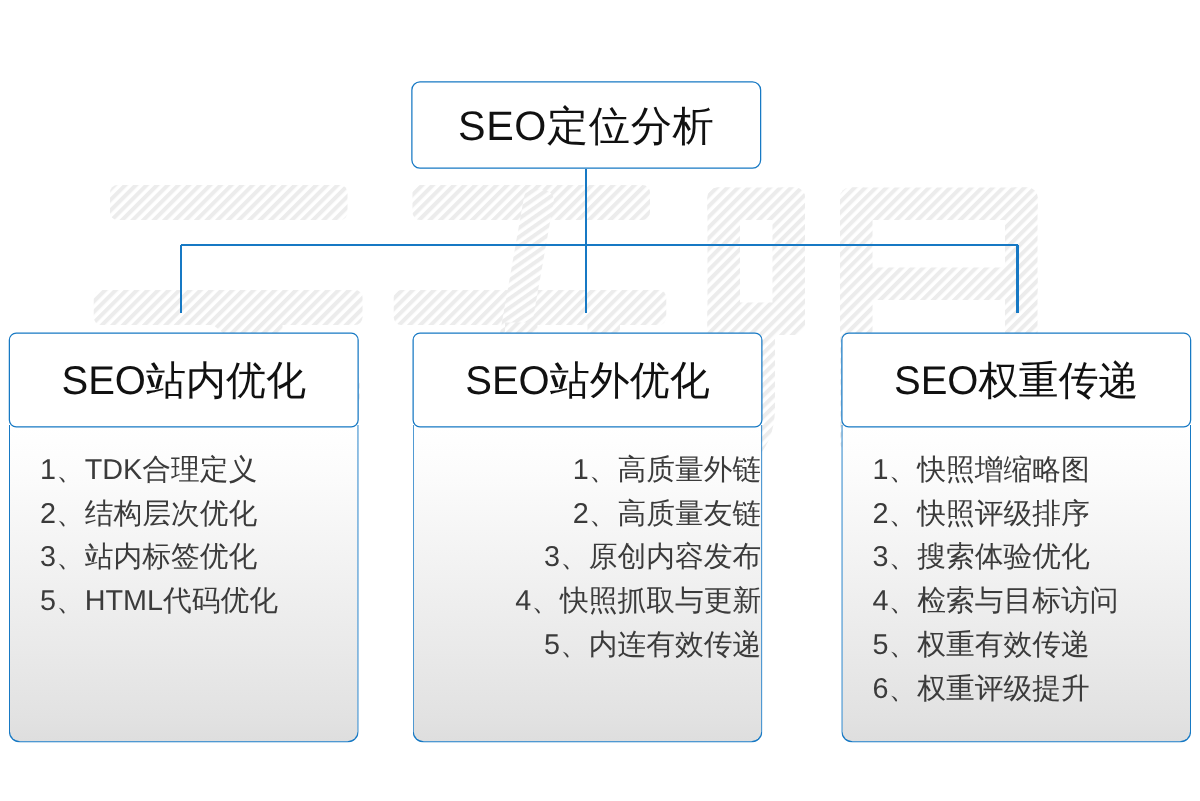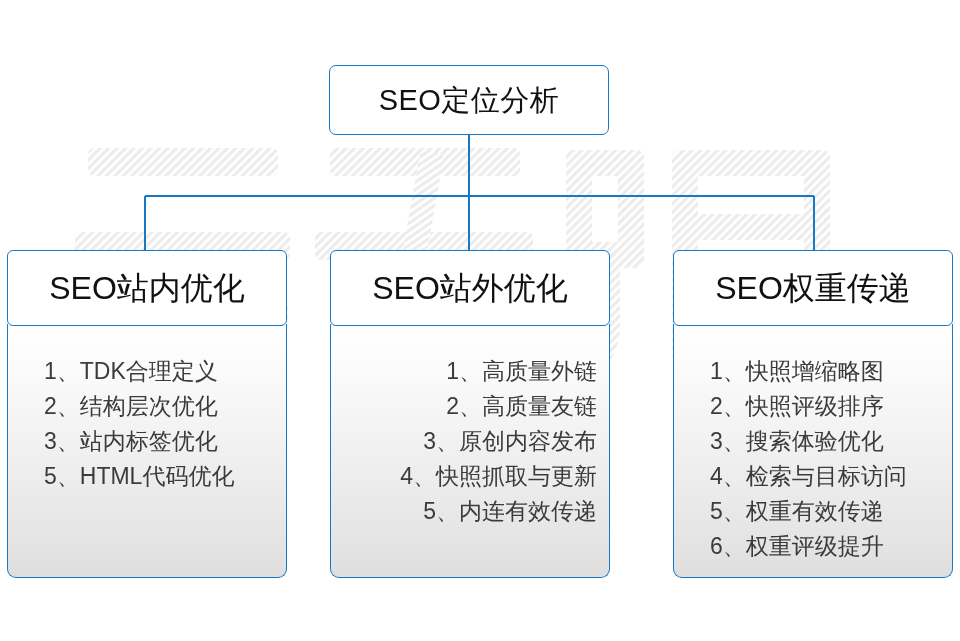--- a/index.html
+++ b/index.html
@@ -48,31 +48,31 @@
     box-sizing: border-box;
     border: 1.6px solid #1779c4;
     border-radius: 7px;
     background: #ffffff;
     display: flex;
     align-items: center;
     justify-content: center;
     z-index: 3;
   }
   .root-box .root-label {
-    font-size: 29px;
+    font-size: 33px;
     color: #111111;
     letter-spacing: 0.5px;
     line-height: 1;
     white-space: nowrap;
   }
 
   
   .column {
     position: absolute;
-    top: 250px;
+    top: 266px;
     width: 280px;
     z-index: 3;
   }
   .col-1 { left: 7px; }
   .col-2 { left: 330px; text-align: right; }
   .col-3 { left: 673px; }
 
   .col-header {
     box-sizing: border-box;
     height: 76px;
@@ -105,21 +105,21 @@
                 #fcfcfc 14%,
                 #f3f3f3 42%,
                 #e9e9e9 72%,
                 #e2e2e2 92%,
                 #dedede 100%);
     padding: 18px 0 0 0;
     overflow: hidden;
   }
   .col-body .item-list {
     list-style: none;
-    margin: 12px;
+    margin: 0;
     padding: 0 0 0 24px;
   }
   .col-body .item-list li {
     font-size: 23px;
     color: #3b3b3b;
     line-height: 35px;
     white-space: nowrap;
   }
 </style>
 </head>

